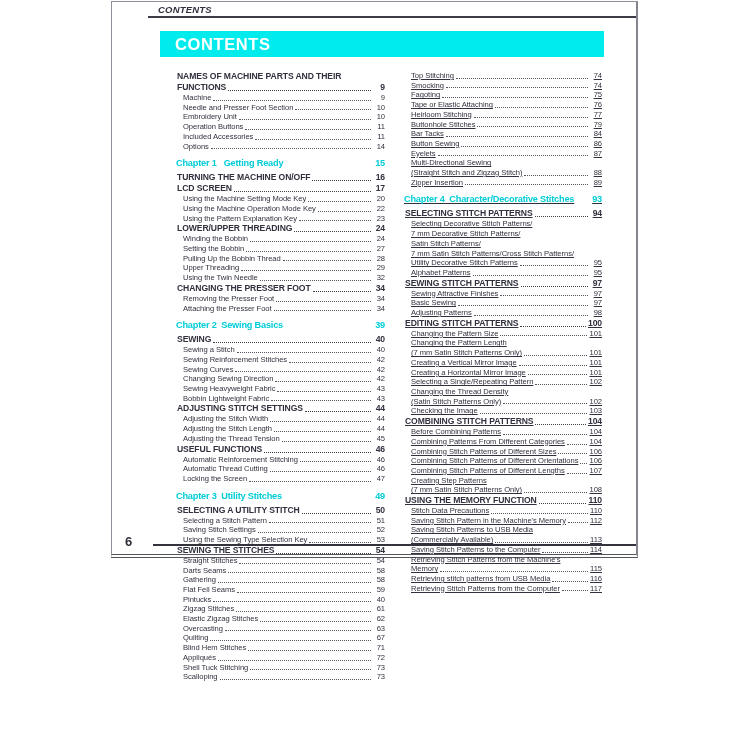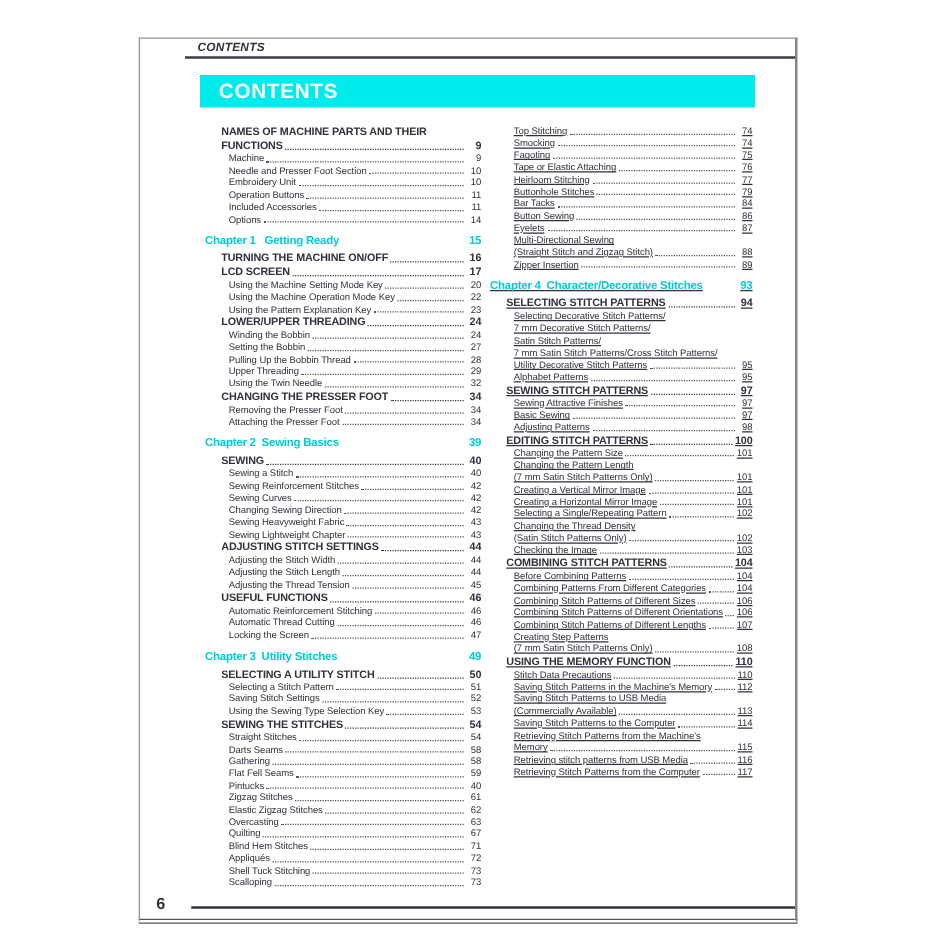--- a/index.html
+++ b/index.html
@@ -2,21 +2,21 @@
 <html><head>
 <meta charset="utf-8">
 <style>
   html,body{margin:0;padding:0;}
   body{
     width:750px;height:750px;background:#ffffff;position:relative;
     font-family:"Liberation Sans", sans-serif;
     -webkit-font-smoothing:antialiased;
   }
   .sheet{
-    position:absolute;left:111px;top:30px;width:527px;height:709px;
+    position:absolute;left:111px;top:1px;width:527px;height:557px;
     background:#ffffff;border:1.5px solid #8f8f99;border-bottom:4px double #55555f;
     border-right:2px solid #84848e;box-sizing:border-box;
   }
   .running-header{
     position:absolute;left:46px;top:2px;
     font-size:9.5px;font-weight:bold;font-style:italic;color:var(--text,#30303e);
     letter-spacing:0.2px;
   }
   .header-rule{
     position:absolute;left:36px;right:0;top:13.5px;height:2px;background:#3c3c46;
@@ -36,21 +36,21 @@
   .dots{
     flex:1 1 auto;min-width:2px;
     border-bottom:1.3px dotted #55555f;margin:0 2px 2px 2px;
   }
   .pg{text-align:right;min-width:12px;white-space:nowrap;}
   .h1{font-weight:bold;font-size:8.6px;line-height:11px;padding-left:13px;letter-spacing:-0.1px;}
   .h1 .dots{border-bottom-width:1.4px;border-bottom-color:#3c3c46;}
   .h2{font-size:7.6px;line-height:9.7px;padding-left:19px;letter-spacing:-0.05px;}
   .chapter{
     color:var(--chapter-cyan,#00cfd9);font-weight:bold;font-size:9.2px;line-height:12px;
-    margin:6px 0 3px 0;letter-spacing:-0.2px;
+    margin:6px 0 3px 12px;letter-spacing:-0.2px;
   }
   .chapter .dots{border-bottom:none;}
   .footer-num{
     position:absolute;left:13px;bottom:5px;
     font-size:13px;font-weight:bold;color:var(--text,#30303e);
   }
   .footer-rule{
     position:absolute;left:41px;right:0;bottom:8px;height:2px;background:#33333d;
   }
 </style>
@@ -267,21 +267,21 @@
       </div>
       <div class="entry h2">
         <div class="line">
           <span class="title">Sewing Heavyweight Fabric</span>
           <span class="dots"></span>
           <span class="pg">43</span>
         </div>
       </div>
       <div class="entry h2">
         <div class="line">
-          <span class="title">Sewing Lightweight Chapter</span>
+          <span class="title">Bobbin Lightweight Fabric</span>
           <span class="dots"></span>
           <span class="pg">43</span>
         </div>
       </div>
       <div class="entry h1">
         <div class="line">
           <span class="title">ADJUSTING STITCH SETTINGS</span>
           <span class="dots"></span>
           <span class="pg">44</span>
         </div>
@@ -741,21 +741,21 @@
       </div>
       <div class="entry h2">
         <div class="line">
           <span class="title">Stitch Data Precautions</span>
           <span class="dots"></span>
           <span class="pg">110</span>
         </div>
       </div>
       <div class="entry h2">
         <div class="line">
-          <span class="title">Saving Stitch Patterns in the Machine's Memory</span>
+          <span class="title">Saving Stitch Pattern in the Machine's Memory</span>
           <span class="dots"></span>
           <span class="pg">112</span>
         </div>
       </div>
       <div class="entry h2">
         <div class="line">
           <span class="title">Saving Stitch Patterns to USB Media</span>
         </div>
         <div class="line">
           <span class="title">(Commercially Available)</span>

